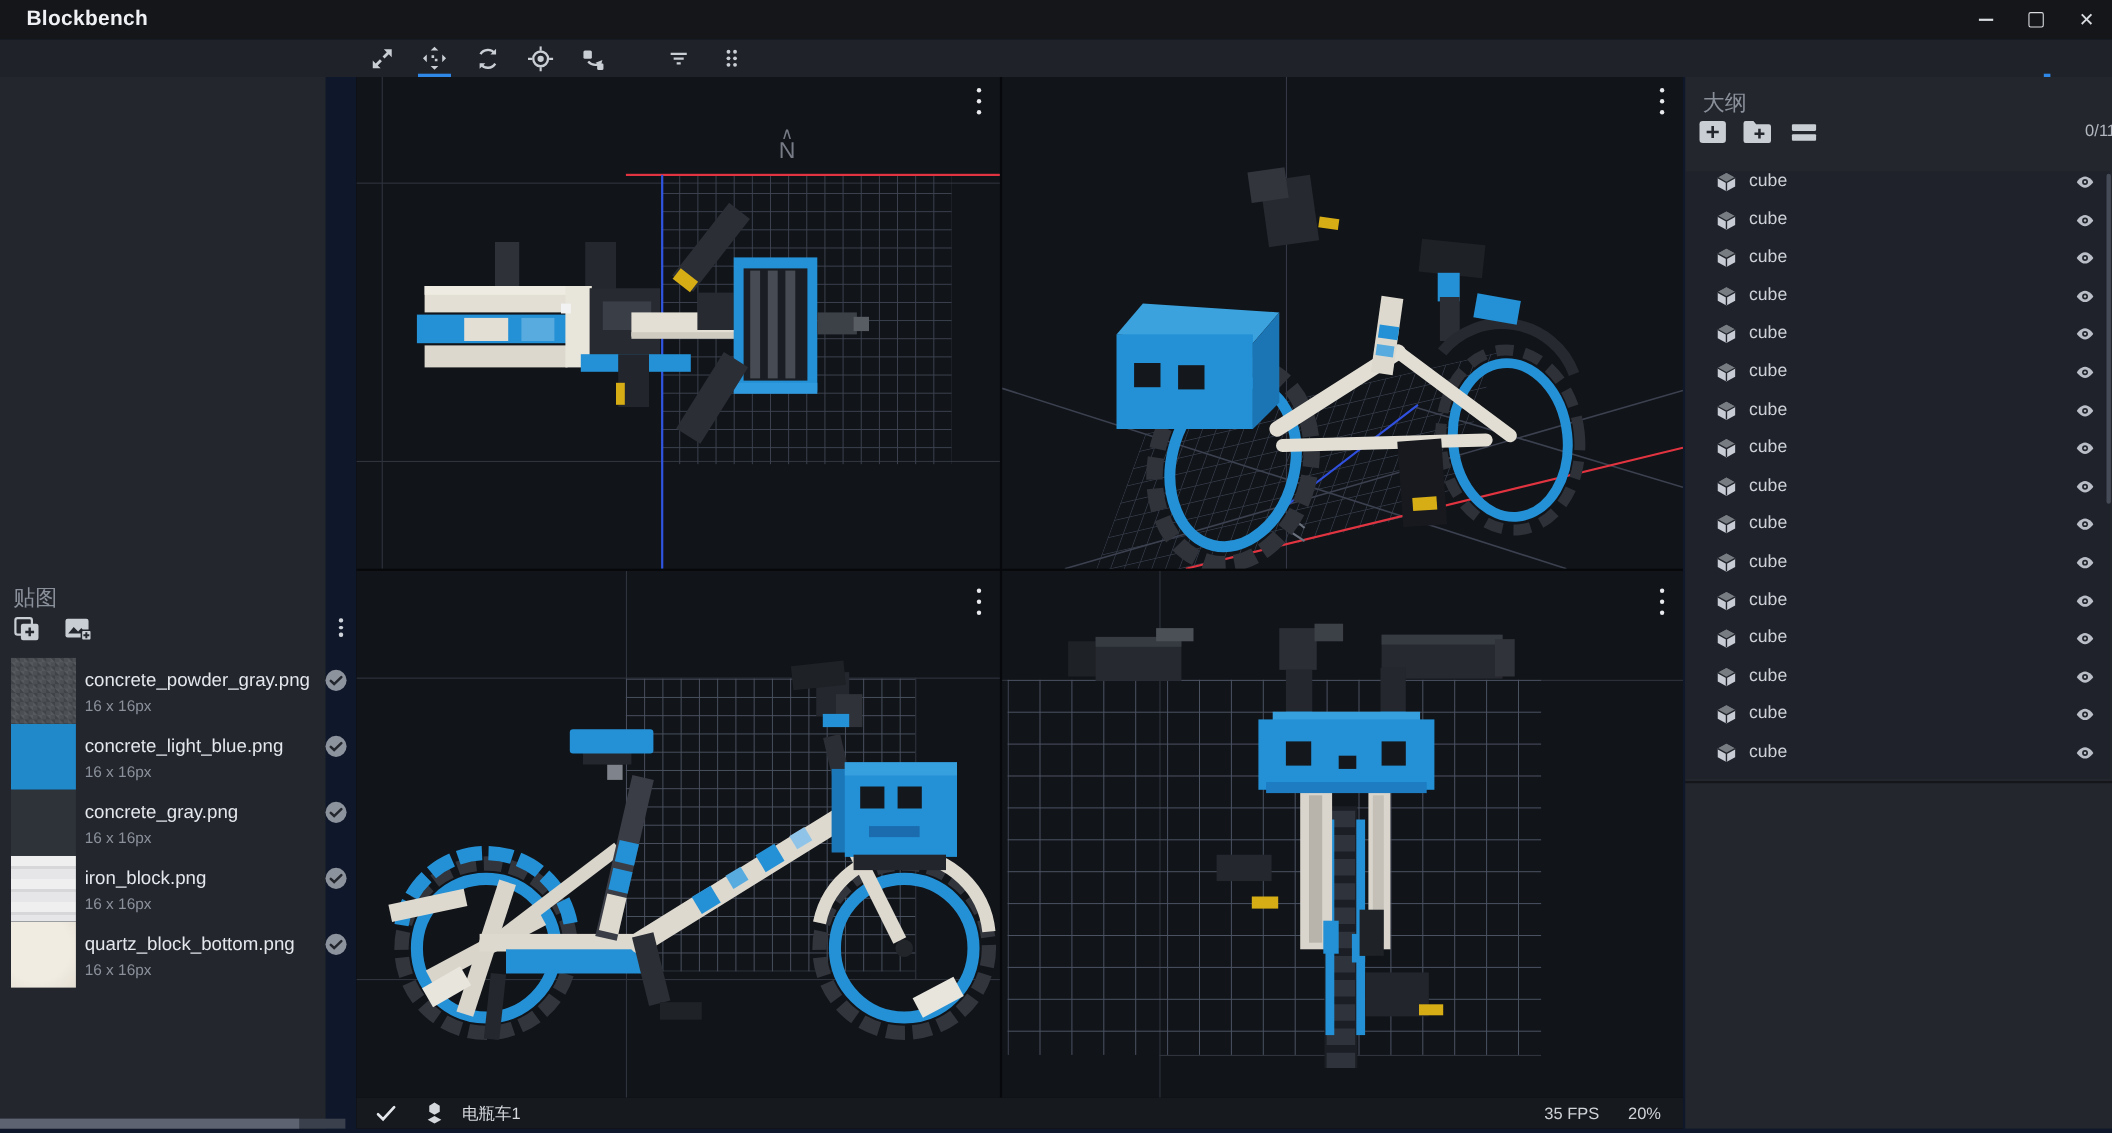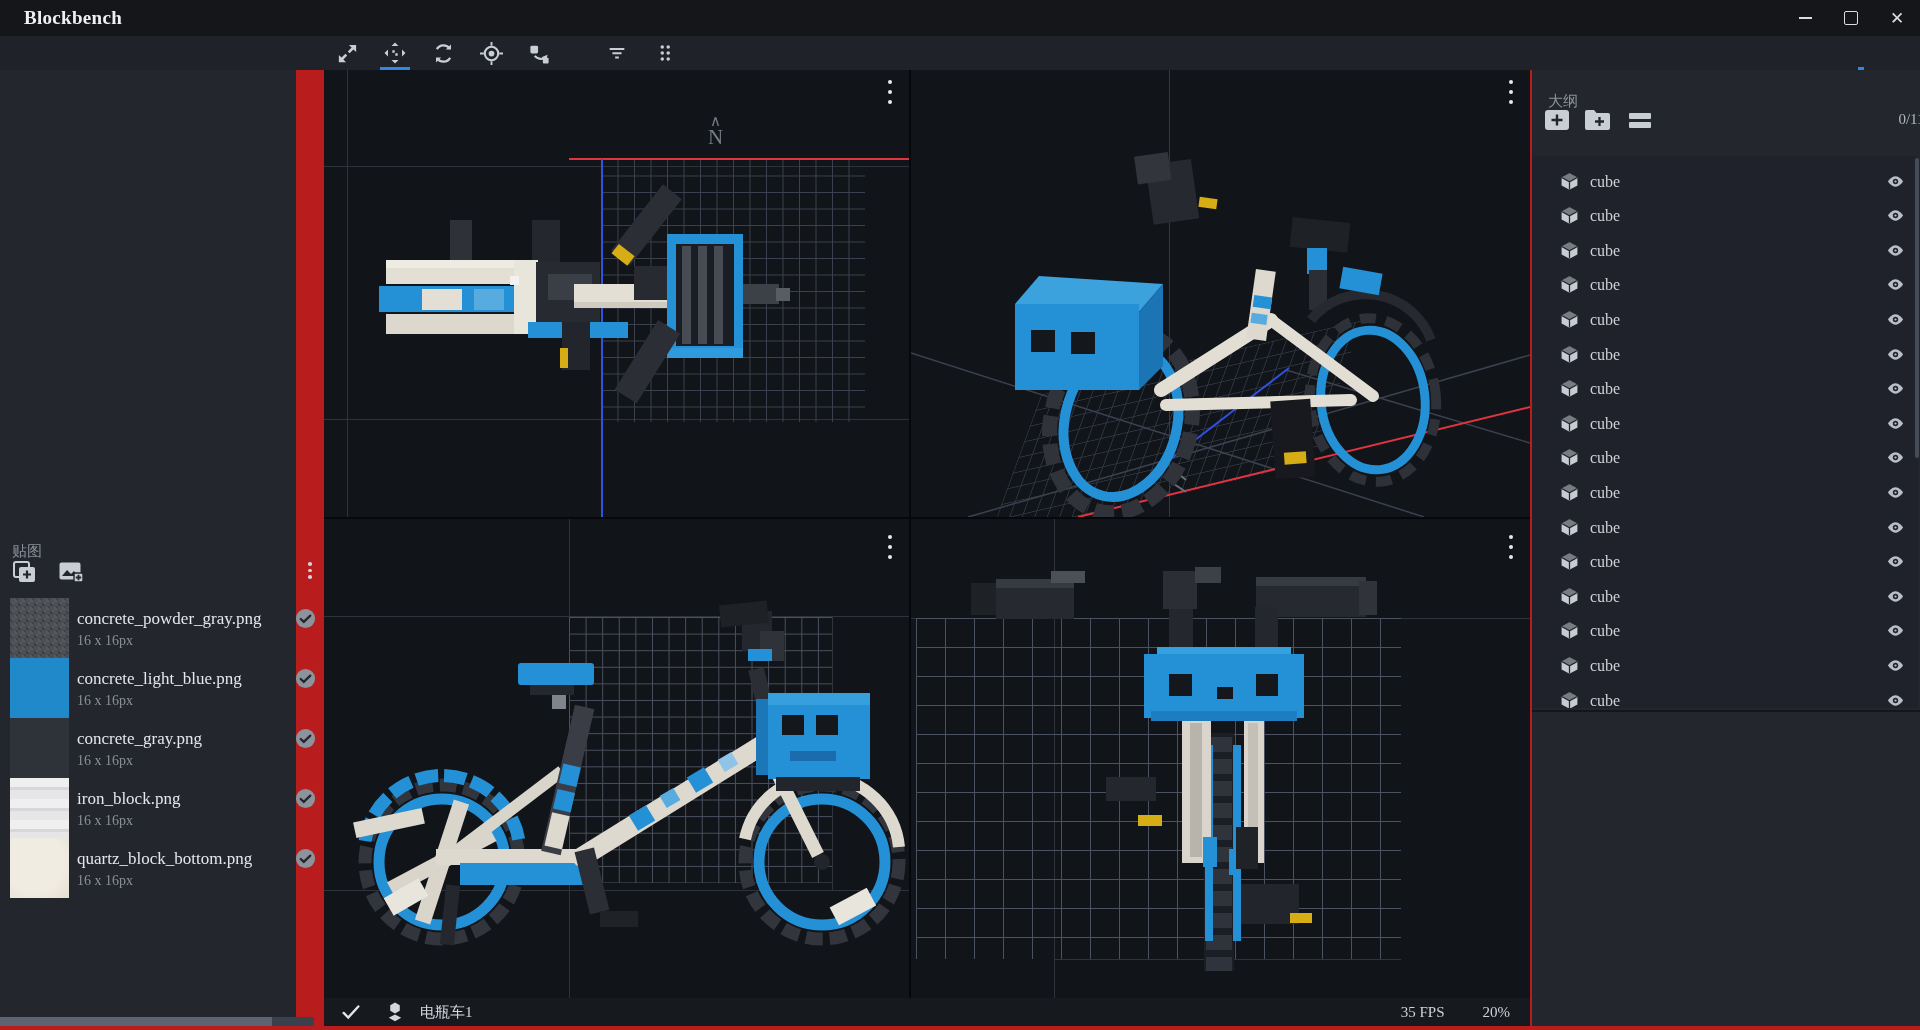--- a/index.html
+++ b/index.html
@@ -1,17 +1,17 @@
 <!DOCTYPE html>
 <html><head>
 <meta charset="utf-8">
 <style>
   html,body{margin:0;padding:0;background:#000;}
-  #app{position:relative;width:1920px;height:1030px;background:#b91c1c;overflow:hidden;
-       font-family:Liberation Serif, serif;-webkit-font-smoothing:antialiased;}
+  #app{position:relative;width:1920px;height:1030px;background:#0f172a;overflow:hidden;
+       font-family:Liberation Sans, sans-serif;-webkit-font-smoothing:antialiased;}
   
   .titlebar{position:absolute;left:0;top:0;width:1920px;height:36px;background:#141619;
             display:flex;align-items:center;}
   .app-logo{font-size:19px;font-weight:bold;color:#eef0f3;margin-left:24px;letter-spacing:.3px;}
   .menubar{display:flex;margin-left:34px;height:100%;}
   .menu-item{color:#ccd0d6;font-size:15px;padding:0 15px;display:flex;align-items:center;cursor:default;}
   .win-controls{margin-left:auto;display:flex;align-items:center;height:100%;}
   .win-btn{width:46px;height:100%;display:flex;align-items:center;justify-content:center;color:#d9dce1;}
   .glyph-min{width:13px;height:2px;background:#d9dce1;}
   .glyph-max{width:12px;height:12px;border:1.6px solid #d9dce1;border-radius:2px;}
@@ -50,32 +50,32 @@
   .bike-svg{position:absolute;left:0;top:0;}
   .persp-mesh{position:absolute;left:100px;top:295px;width:330px;height:128px;
       background-image:linear-gradient(#39404e 1px,transparent 1px),linear-gradient(90deg,#39404e 1px,transparent 1px);
       background-size:14px 14px;transform:rotate(-13deg) skewX(-33deg);opacity:.8;}
   
   .statusbar{position:absolute;left:0;top:928px;width:1206px;height:28px;background:#16191e;
              display:flex;align-items:center;color:#d6d9de;font-size:15px;}
   .statusbar .sb-check{margin-left:16px;}
   .statusbar .sb-model{margin-left:22px;}
   .sb-name{margin-left:14px;}
-  .sb-right{margin-left:auto;display:flex;gap:38px;padding-right:20px;color:#cfd3d8;}
+  .sb-right{margin-left:auto;display:flex;gap:26px;padding-right:20px;color:#cfd3d8;}
   
-  .panel-h{font-size:15px;color:#8a909a;margin-top:12px;}
+  .panel-h{font-size:20px;color:#8a909a;}
   .outline-h{position:absolute;left:16px;top:10px;}
   .outline-tools{position:absolute;left:0;top:36px;width:388px;height:30px;padding-left:46px;}
   .ot-btn{position:absolute;top:3px;}
   .ot-count{position:absolute;right:34px;top:5px;font-size:15px;color:#b2b7bf;}
   .dots-v{display:flex;flex-direction:column;gap:3px;align-items:center;}
   .dots-v i{width:3.6px;height:3.6px;border-radius:50%;background:#cfd3da;}
   .outline-dots{position:absolute;right:12px;top:6px;}
   .outline-list{position:absolute;left:0;top:86px;width:386px;height:552px;overflow:hidden;background:#1f222a;}
-  .outline-row{height:34.6px;display:flex;align-items:flex-end;padding-left:28px;}
+  .outline-row{height:34.6px;display:flex;align-items:flex-start;padding-left:28px;}
   .outline-row .cube-ic{display:flex;margin-right:11px;}
   .outline-row .lbl{font-size:16px;color:#ced2d8;}
   .outline-row .eye{margin-left:auto;margin-right:13px;display:flex;}
   .outline-scroll{position:absolute;right:1px;top:88px;width:4px;height:300px;background:#454b57;border-radius:2px;}
   .outline-div{position:absolute;left:0;top:640px;width:388px;height:2px;background:#14161a;}
   
   .tex-h{position:absolute;left:12px;top:460px;}
   .tex-tools{position:absolute;left:0;top:486px;width:322px;height:32px;}
   .tex-dots{position:absolute;right:10px;top:6px;}
   .tex-list{position:absolute;left:0;top:528px;width:322px;}

